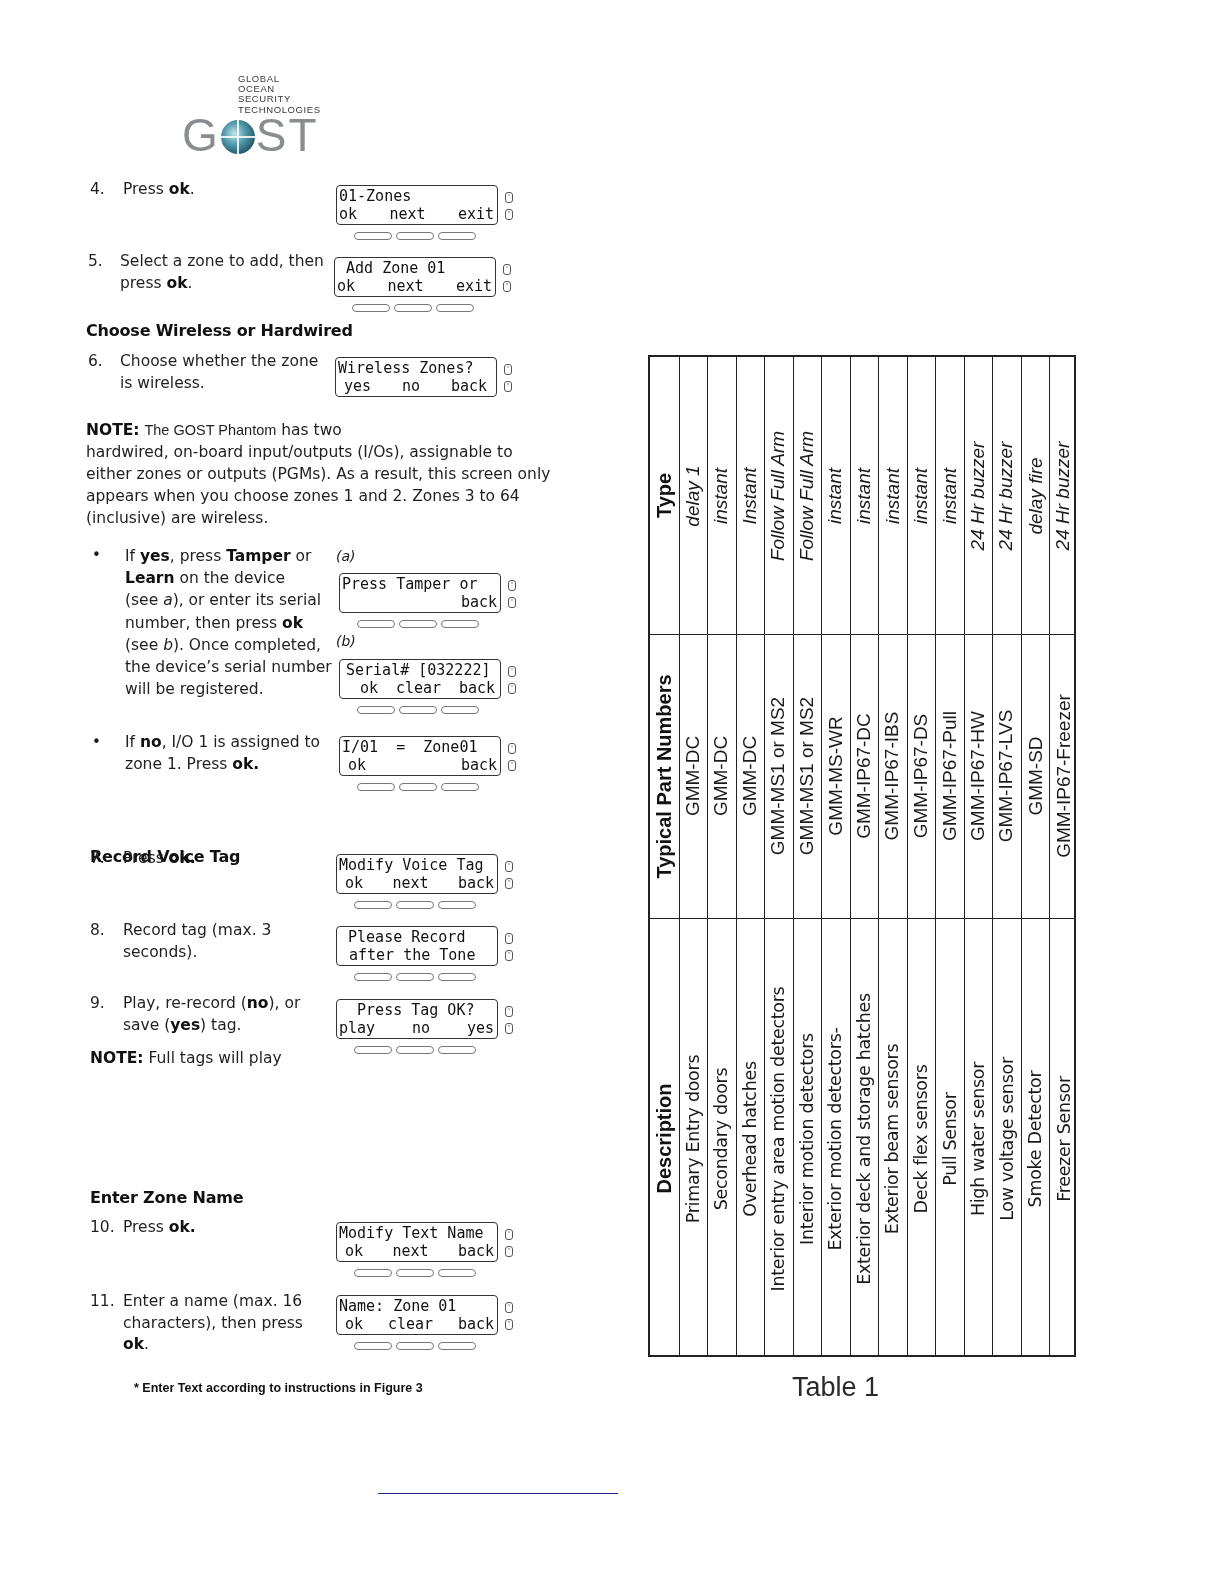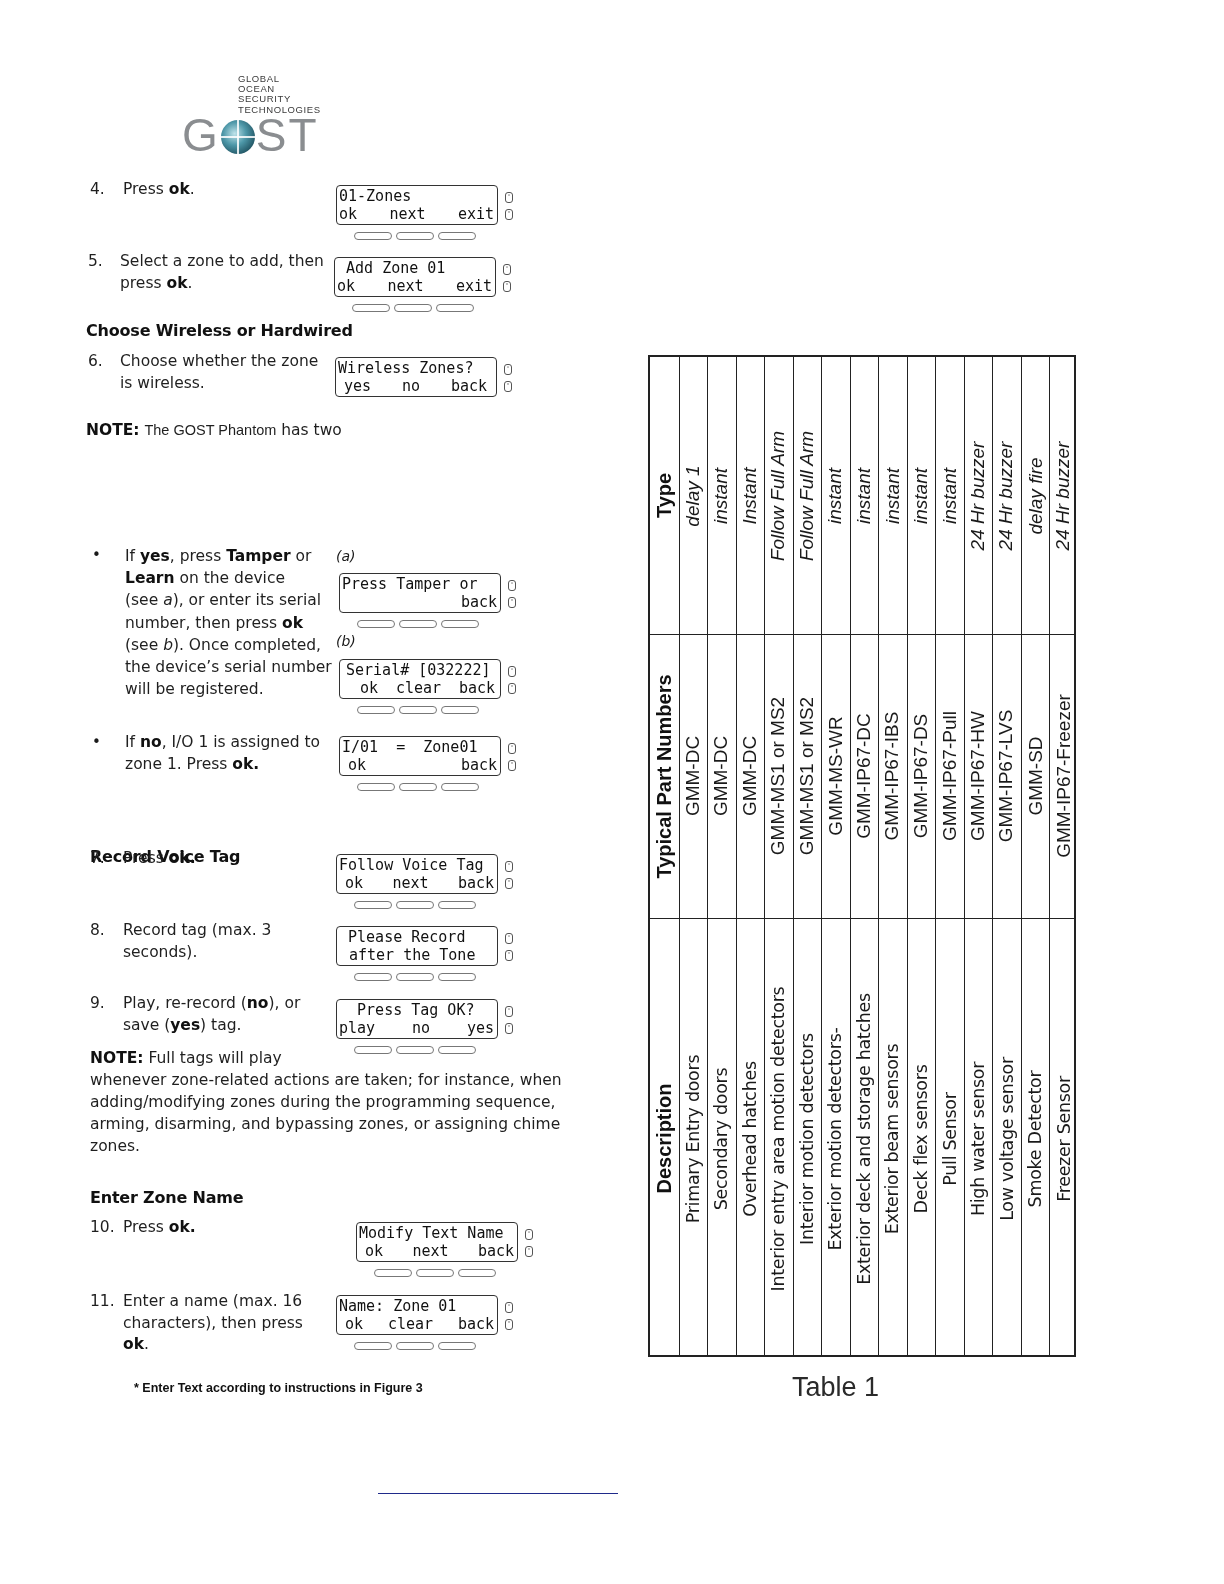--- a/index.html
+++ b/index.html
@@ -128,20 +128,21 @@
       <span>back</span>
     </div>
   </div>
   <div class="scroll up">˄</div>
   <div class="scroll down">˅</div>
 </div>
 
 <div class="para" style="left:86px; top:419px; width:470px;">
   <b>NOTE:</b>
   <span class="note-small">The GOST Phantom</span><span> has two</span><br>
+  <span>hardwired, on-board input/outputs (I/Os), assignable to either zones or outputs (PGMs). As a result, this screen only appears when you choose zones 1 and 2. Zones 3 to 64 (inclusive) are wireless.</span>
 </div>
 
 <div class="abs" style="left:92px; top:546px; font-size:15px;">•</div>
 <div class="para html" style="left:125px; top:545px; width:210px; line-height:22.2px;">If <b>yes</b>, press <b>Tamper</b> or<br><b>Learn</b> on the device<br>(see <i>a</i>), or enter its serial<br>number, then press <b>ok</b><br>(see <i>b</i>). Once completed,<br>the device’s serial number<br>will be registered.</div>
 
 <div class="fig-label" style="left:336px; top:548px;">(a)</div>
 <div class="lcd-wrap" style="left:339px; top:573px;">
   <div class="lcd">
     <div class="l1">Press Tamper or</div>
     <div class="l2" style="text-align:right;">back</div>
@@ -194,21 +195,21 @@
 </div>
 
 <div class="heading" style="left:90px; top:819px;margin-top:28px;">Record Voice Tag</div>
 
 <div class="step" style="left:90px; top:848px; width:230px;">
   <span class="num">7.</span>
   <span class="txt html" style="left:33px;">Press <b>ok.</b></span>
 </div>
 <div class="lcd-wrap" style="left:336px; top:854px;">
   <div class="lcd">
-    <div class="l1">Follow Voice Tag</div>
+    <div class="l1">Modify Voice Tag</div>
     <div class="l2 row" style="padding-left:6px;">
       <span>ok</span>
       <span>next</span>
       <span>back</span>
     </div>
   </div>
   <div class="scroll up">˄</div>
   <div class="scroll down">˅</div>
   <div class="keys">
       <div class="key"></div>
@@ -252,30 +253,29 @@
   <div class="scroll down">˅</div>
   <div class="keys">
       <div class="key"></div>
       <div class="key"></div>
       <div class="key"></div>
     </div>
 </div>
 
 <div class="para" style="left:90px; top:1047px; width:475px;">
   <b>NOTE:</b><span> Full tags will play</span><br>
-  <span>whenever zone-related actions are taken; for instance, when adding/modifying zones during the programming sequence, arming, disarming, and bypassing zones, or assigning chime zones.</span>
 </div>
 
 <div class="heading" style="left:90px; top:1188px;">Enter Zone Name</div>
 
 <div class="step" style="left:90px; top:1217px; width:230px;">
   <span class="num">10.</span>
   <span class="txt html" style="left:33px;">Press <b>ok.</b></span>
 </div>
-<div class="lcd-wrap" style="left:336px; top:1222px;margin-left:20px;">
+<div class="lcd-wrap" style="left:336px; top:1222px;">
   <div class="lcd">
     <div class="l1">Modify Text Name</div>
     <div class="l2 row" style="padding-left:6px;">
       <span>ok</span>
       <span>next</span>
       <span>back</span>
     </div>
   </div>
   <div class="scroll up">˄</div>
   <div class="scroll down">˅</div>

